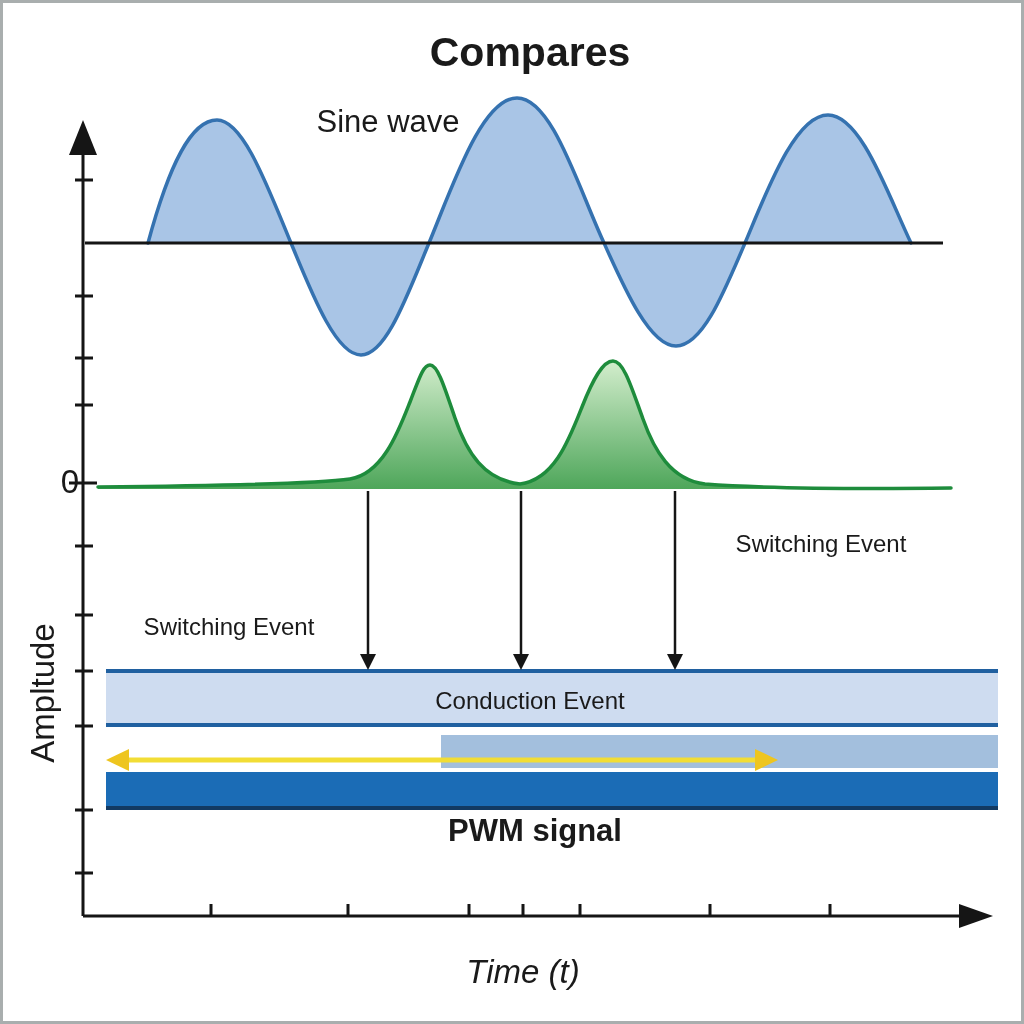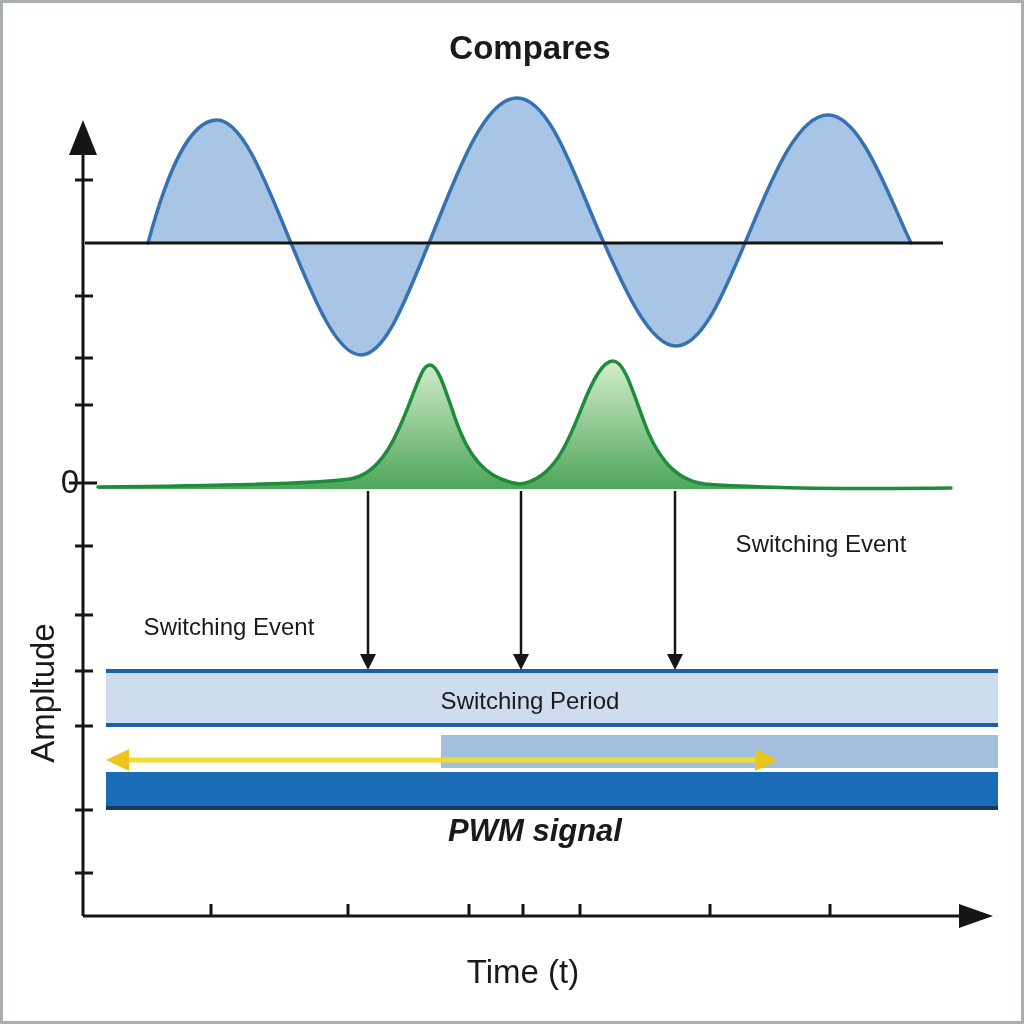--- a/index.html
+++ b/index.html
@@ -33,54 +33,55 @@
   .base-line{stroke:var(--c-axis);stroke-width:3;fill:none;}
   .sine-fill{fill:var(--c-sine-fill);stroke:none;}
   .sine-stroke{fill:none;stroke:var(--c-sine-stroke);stroke-width:3.5;stroke-linecap:round;}
   .carrier-fill{fill:url(#greenGrad);stroke:none;}
   .carrier-stroke{fill:none;stroke:var(--c-carrier-stroke);stroke-width:3.5;stroke-linecap:round;}
   .cmp-line{stroke:var(--c-axis);stroke-width:2.5;}
   .cmp-head{fill:var(--c-axis);}
   .dur-shaft{stroke:var(--c-duration-shaft);stroke-width:5;}
   .dur-head{fill:var(--c-duration-head);}
   
-  .title{font-size:33px;}
+  .title{font-size:41px;}
   .t31{font-size:31px;}
   .t29{font-size:24px;line-height:33px;}
-  .t33{font-size:33px;}
+  .t33{font-size:33px;font-style:italic;}
   .amplitude{
     left:40px;top:690px;transform:translate(-50%,-50%) rotate(-90deg);
     font-size:33px;
   }
   .zero{left:36px;top:460px;width:40px;text-align:right;font-size:33px;}
 </style>
 </head>
 <body>
 
 <div class="canvas">
 
   <div class="lbl centered title bold" style="left:527px;top:26px;">Compares</div>
 
+  <div class="lbl centered t31" style="left:385px;top:101px;">Sine wave</div>
 
 
   <div class="lbl centered t29" style="left:226px;top:607px;">
     <div>Switching Event</div>
   </div>
 
   <div class="lbl centered t29" style="left:818px;top:524px;">
     <div>Switching Event</div>
   </div>
 
   <div class="bar conduction-bar"></div>
   <div class="bar overlap-bar"></div>
   <div class="bar pwm-bar"></div>
 
-  <div class="lbl centered t29" style="left:527px;top:681px;">Switching Period</div>
+  <div class="lbl centered t29" style="left:527px;top:681px;">Conduction Event</div>
 
-  <div class="lbl centered t31 bold" style="left:532px;top:810px;font-style:italic;">PWM signal</div>
+  <div class="lbl centered t31 bold" style="left:532px;top:810px;">PWM signal</div>
 
   <div class="lbl amplitude">Ampltude</div>
   <div class="lbl zero">0</div>
   <div class="lbl centered t33" style="left:520px;top:950px;">Time (t)</div>
 
   <svg class="overlay" width="1024" height="1024" viewBox="0 0 1024 1024">
     <defs>
       <linearGradient id="greenGrad" gradientUnits="userSpaceOnUse" x1="0" y1="355" x2="0" y2="486">
         <stop offset="0" style="stop-color:var(--c-carrier-fill-top)"></stop>
         <stop offset="1" style="stop-color:var(--c-carrier-fill-bottom)"></stop>

